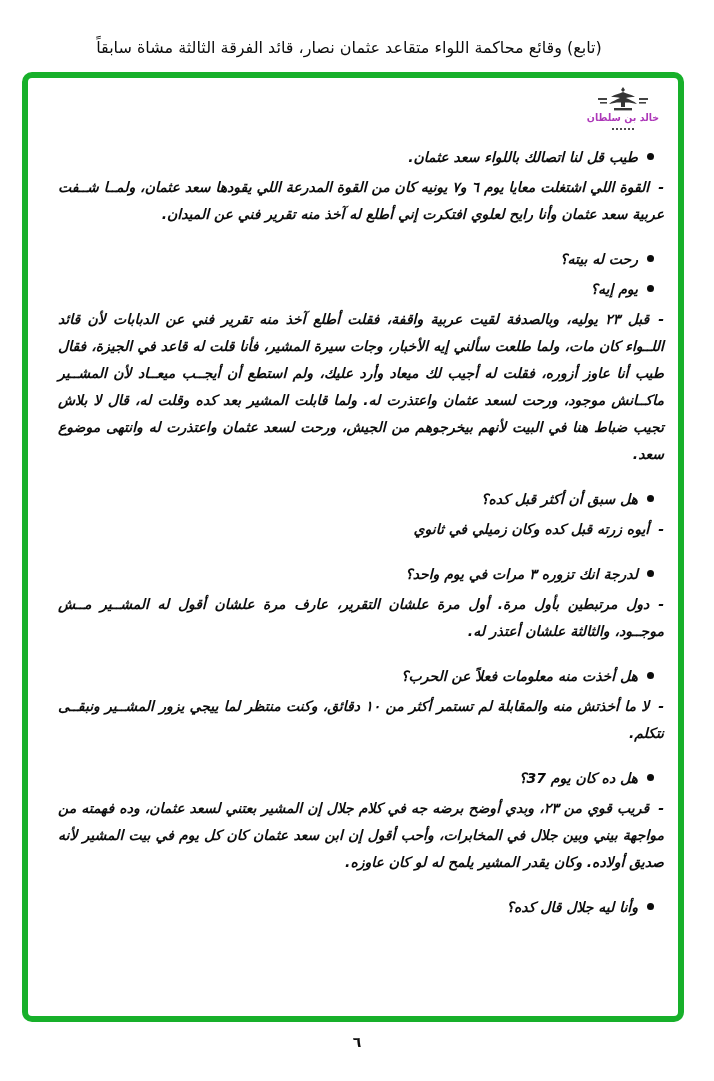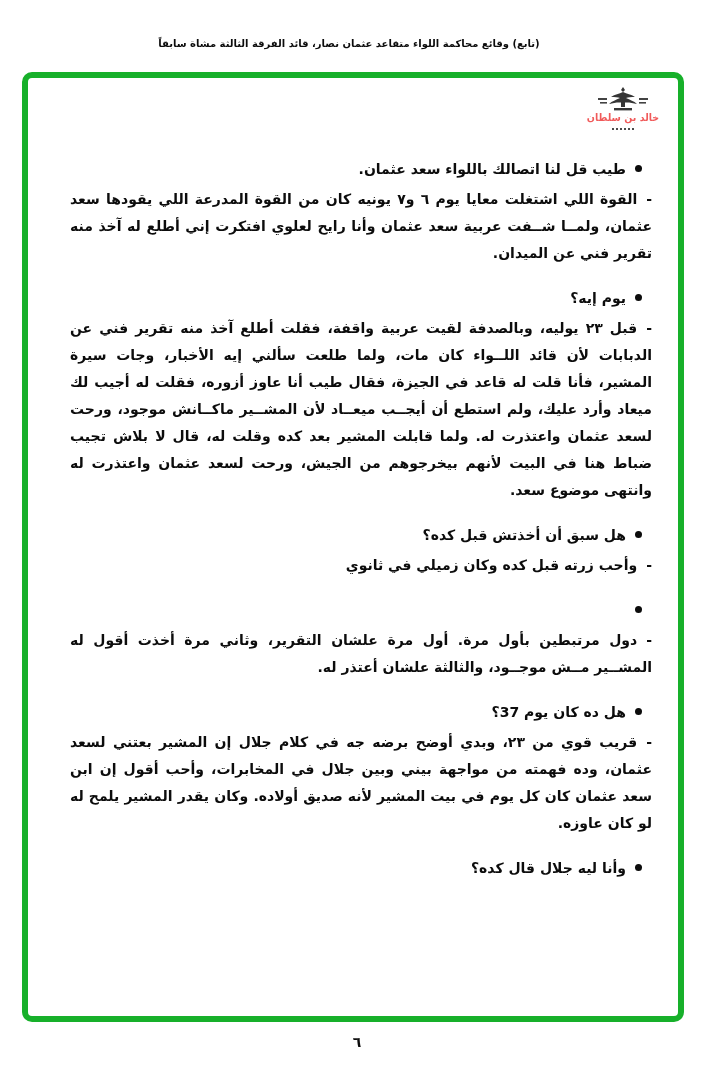--- a/index.html
+++ b/index.html
@@ -4,48 +4,48 @@
 <style>
   html,body{margin:0;padding:0;}
   body{
     width:714px;height:1081px;position:relative;background:#ffffff;
     font-family:"DejaVu Sans",sans-serif;color:#0c0c0c;overflow:hidden;
   }
   
   .doc-header{
     position:absolute;top:38px;left:0;right:16px;
     text-align:center;direction:rtl;
-    font-size:10px;font-weight:bold;letter-spacing:0;
+    font-size:16px;font-weight:normal;letter-spacing:0;
   }
   
   .frame{
     position:absolute;left:22px;top:72px;width:662px;height:950px;
     box-sizing:border-box;border:6px solid #17b02a;border-radius:10px;
     overflow:hidden;background:#fff;
   }
   
   .stamp{
     position:absolute;top:8px;right:16px;width:78px;
-    text-align:center;color:#ef4444;opacity:.88;
+    text-align:center;color:#a21caf;opacity:.88;
   }
   .stamp .crest{display:block;margin:0 auto 1px;}
   .stamp .stamp-name{
     font-size:9.5px;font-weight:bold;direction:rtl;line-height:10px;
     transform:scaleY(1.05);
   }
   .stamp .stamp-flourish{
     display:block;margin:1px auto 0;width:22px;height:4px;
     border-bottom:2px dotted #333;
   }
   
   .content{
     position:absolute;top:66px;left:30px;right:14px;bottom:8px;
     direction:rtl;font-size:14px;font-weight:bold;line-height:27px;
   }
-  .qa-block{margin:12px;}
+  .qa-block{margin:0;font-style:italic;}
   .question{
     margin:0 10px 3px 0;  
     white-space:nowrap;
   }
   .bullet{
     display:inline-block;width:7px;height:7px;border-radius:50%;
     background:#0c0c0c;margin-left:9px;vertical-align:2px;
   }
   .answer{
     margin:0 0 18px 0;
@@ -83,37 +83,42 @@
   </div>
 
   <div class="content">
 
     <div class="qa-block">
       <div class="question"><span class="bullet"></span><span>طيب قل لنا اتصالك باللواء سعد عثمان.</span></div>
       <p class="answer"><span class="dash">-</span><span>القوة اللي اشتغلت معايا يوم ٦ و٧ يونيه كان من القوة المدرعة اللي يقودها سعد عثمان، ولمــا شــفت عربية سعد عثمان وأنا رايح لعلوي افتكرت إني أطلع له آخذ منه تقرير فني عن الميدان.</span></p>
     </div>
 
     <div class="qa-block">
+      <div class="question"><span class="bullet"></span><span>رحت له بيته؟</span></div>
     </div>
 
     <div class="qa-block">
       <div class="question"><span class="bullet"></span><span>يوم إيه؟</span></div>
       <p class="answer"><span class="dash">-</span><span>قبل ٢٣ يوليه، وبالصدفة لقيت عربية واقفة، فقلت أطلع آخذ منه تقرير فني عن الدبابات لأن قائد اللــواء كان مات، ولما طلعت سألني إيه الأخبار، وجات سيرة المشير، فأنا قلت له قاعد في الجيزة، فقال طيب أنا عاوز أزوره، فقلت له أجيب لك ميعاد وأرد عليك، ولم استطع أن أيجــب ميعــاد لأن المشــير ماكــانش موجود، ورحت لسعد عثمان واعتذرت له. ولما قابلت المشير بعد كده وقلت له، قال لا بلاش تجيب ضباط هنا في البيت لأنهم بيخرجوهم من الجيش، ورحت لسعد عثمان واعتذرت له وانتهى موضوع سعد.</span></p>
     </div>
 
     <div class="qa-block">
-      <div class="question"><span class="bullet"></span><span>هل سبق أن أخذتش قبل كده؟</span></div>
-      <p class="answer"><span class="dash">-</span><span>وأحب زرته قبل كده وكان زميلي في ثانوي</span></p>
+      <div class="question"><span class="bullet"></span><span>هل سبق أن أكثر قبل كده؟</span></div>
+      <p class="answer"><span class="dash">-</span><span>أيوه زرته قبل كده وكان زميلي في ثانوي</span></p>
     </div>
 
     <div class="qa-block">
-      <div class="question"><span class="bullet"></span></div>
-      <p class="answer"><span class="dash">-</span><span>دول مرتبطين بأول مرة. أول مرة علشان التقرير، وثاني مرة أخذت أقول له المشــير مــش موجــود، والثالثة علشان أعتذر له.</span></p>
+      <div class="question"><span class="bullet"></span><span>لدرجة انك تزوره ٣ مرات في يوم واحد؟</span></div>
+      <p class="answer"><span class="dash">-</span><span>دول مرتبطين بأول مرة. أول مرة علشان التقرير، عارف مرة علشان أقول له المشــير مــش موجــود، والثالثة علشان أعتذر له.</span></p>
     </div>
 
+    <div class="qa-block">
+      <div class="question"><span class="bullet"></span><span>هل أخذت منه معلومات فعلاً عن الحرب؟</span></div>
+      <p class="answer"><span class="dash">-</span><span>لا ما أخذتش منه والمقابلة لم تستمر أكثر من ١٠ دقائق، وكنت منتظر لما ييجي يزور المشــير ونبقــى نتكلم.</span></p>
+    </div>
 
     <div class="qa-block">
       <div class="question"><span class="bullet"></span><span>هل ده كان يوم 37؟</span></div>
       <p class="answer"><span class="dash">-</span><span>قريب قوي من ٢٣، وبدي أوضح برضه جه في كلام جلال إن المشير بعتني لسعد عثمان، وده فهمته من مواجهة بيني وبين جلال في المخابرات، وأحب أقول إن ابن سعد عثمان كان كل يوم في بيت المشير لأنه صديق أولاده. وكان يقدر المشير يلمح له لو كان عاوزه.</span></p>
     </div>
 
     <div class="qa-block">
       <div class="question"><span class="bullet"></span><span>وأنا ليه جلال قال كده؟</span></div>
     </div>
 

